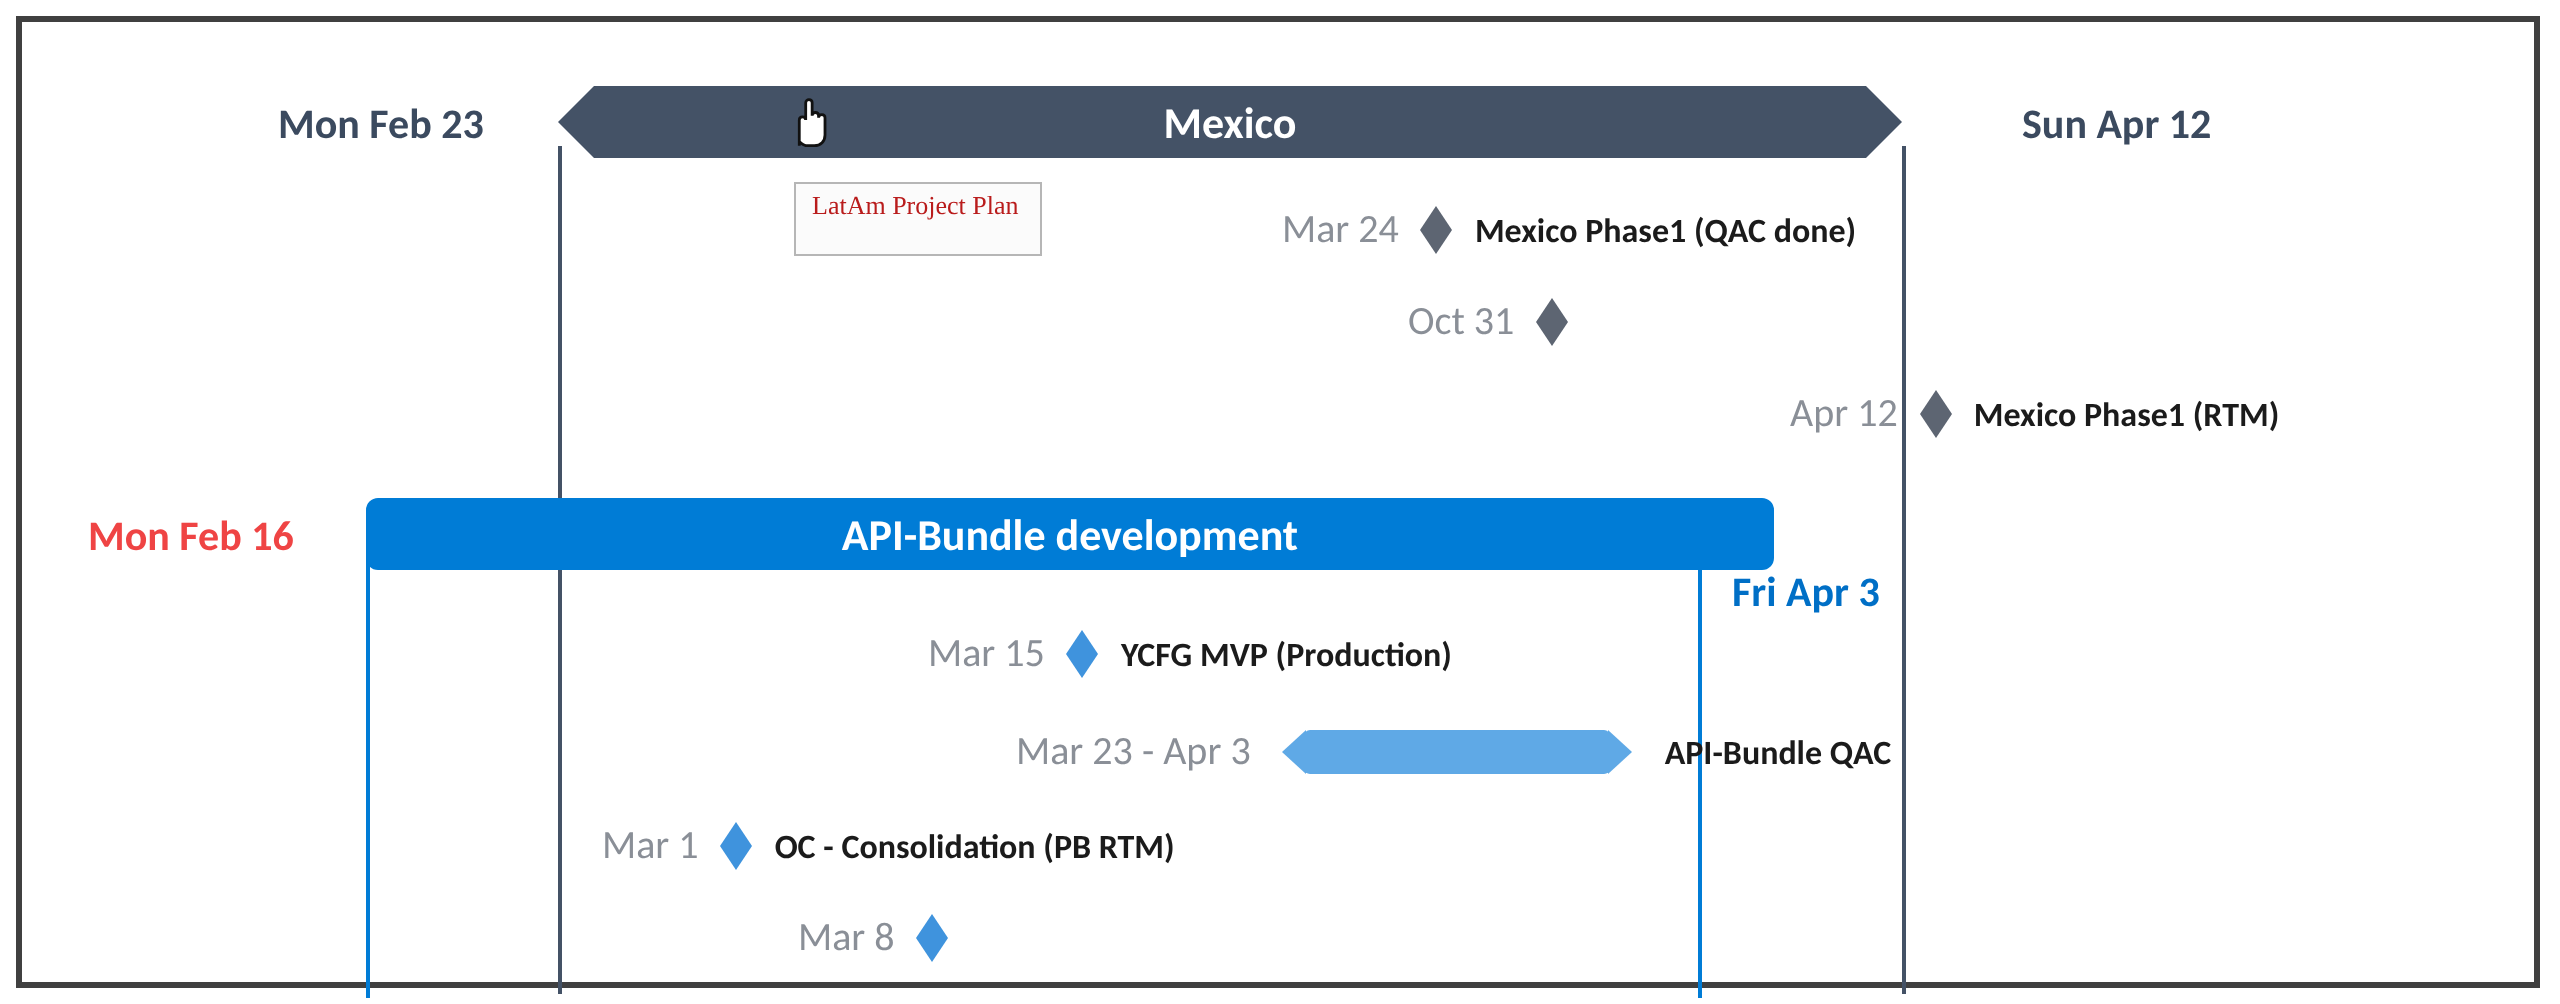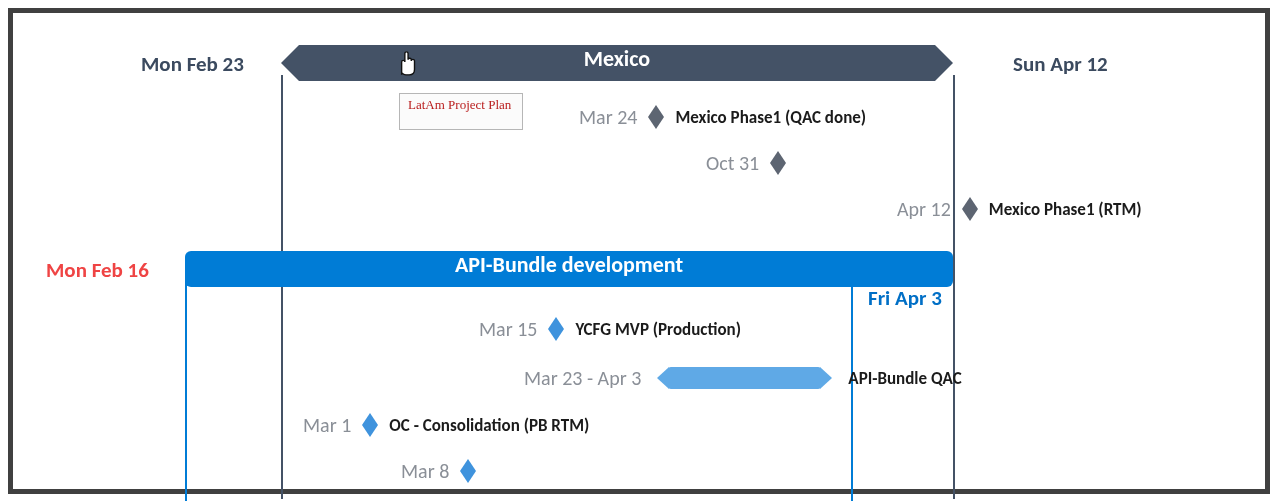--- a/index.html
+++ b/index.html
@@ -7,34 +7,34 @@
     width: 1280px;
     height: 502px;
     background: #ffffff;
     font-family: "Segoe UI", Calibri, Arial, sans-serif;
     overflow: hidden;
   }
   .frame {
     position: absolute;
     left: 8px; top: 8px;
     width: 1262px; height: 486px;
-    border: 5px solid #404040;
+    border: 3px solid #404040;
     background: #fff;
   }
   .vline {
     position: absolute;
     width: 0;
     top: 0;
     border-left: 2px solid;
   }
   .bar {
     position: absolute;
     height: 36px;
     display: flex;
-    align-items: flex-start;
+    align-items: center;
     justify-content: center;
     color: #fff;
     font-weight: 600;
   }
   .bar .arrow-l, .bar .arrow-r {
     position: absolute; width: 0; height: 0;
     border-top: 18px solid transparent;
     border-bottom: 18px solid transparent;
   }
   .bar .arrow-l { left: -18px; }
@@ -104,21 +104,21 @@
 
   <div class="cursor-icon" style="left:381px; top:34px;">
     <svg viewBox="0 0 24 28" width="26" height="30">
       <path d="M7 26 V14 c0-2 3-2 3 0 V6 c0-2 3-2 3 0 v6 c0-2 3-2 3 0 v1 c0-2 3-2 3 0 v8 c0 3-2 5-5 5 h-3 c-2 0-3-1-4-2 z" fill="#fff" stroke="#111" stroke-width="1.3"></path>
     </svg>
   </div>
   <div class="tooltip" style="left:386px; top:80px;">
     <span>LatAm Project Plan</span>
   </div>
 
-  <div class="row" style="left:566px; top:90px;align-items:center;">
+  <div class="row" style="left:630px; top:90px;align-items:center;">
     <span class="date">Mar 24</span>
     <span class="diamond">
       <svg viewBox="0 0 18 28" width="18" height="28">
           <polygon points="9,2 17,14 9,26 1,14" fill="#5d6572"></polygon>
         </svg>
     </span>
     <span class="title">Mexico Phase1 (QAC done)</span>
   </div>
   <div class="row" style="left:693px; top:136px;">
     <span class="date">Oct 31</span>
@@ -137,35 +137,35 @@
     </span>
     <span class="title">Mexico Phase1 (RTM)</span>
   </div>
 
   <div class="vline" style="left:172px; top:268px; height:220px; border-color:#007cd6;"></div>
   <div class="vline" style="left:838px; top:268px; height:220px; border-color:#007cd6;"></div>
 
   <div class="side-label" style="left:33px; top:244px; color:#ef4444;">Mon Feb 16</div>
   <div class="side-label" style="left:855px; top:244px; color:#006fc6;margin-top:28px;">Fri Apr 3</div>
 
-  <div class="bar" style="left:172px; width:768px; top:238px; background:#007cd6; border-radius:6px;">
+  <div class="bar" style="left:172px; width:704px; top:238px; background:#007cd6; border-radius:6px;">
     <span class="bar-label">API-Bundle development</span>
   </div>
 
-  <div class="row" style="left:466px; top:302px;">
+  <div class="row" style="left:453px; top:302px;">
     <span class="date">Mar 15</span>
     <span class="diamond">
       <svg viewBox="0 0 18 28" width="18" height="28">
           <polygon points="9,2 17,14 9,26 1,14" fill="#3f93dd"></polygon>
         </svg>
     </span>
     <span class="title">YCFG MVP (Production)</span>
   </div>
 
-  <div class="row" style="left:511px; top:353px; gap:16px;">
+  <div class="row" style="left:497px; top:353px; gap:16px;">
     <span class="date">Mar 23 - Apr 3</span>
     <span style="position:relative; width:175px; height:22px;">
       <span class="subbar" style="left:11px; width:153px;"></span>
     </span>
     <span class="title">API-Bundle QAC</span>
   </div>
 
   <div class="row" style="left:290px; top:398px;justify-content:flex-end;">
     <span class="date">Mar 1</span>
     <span class="diamond">

